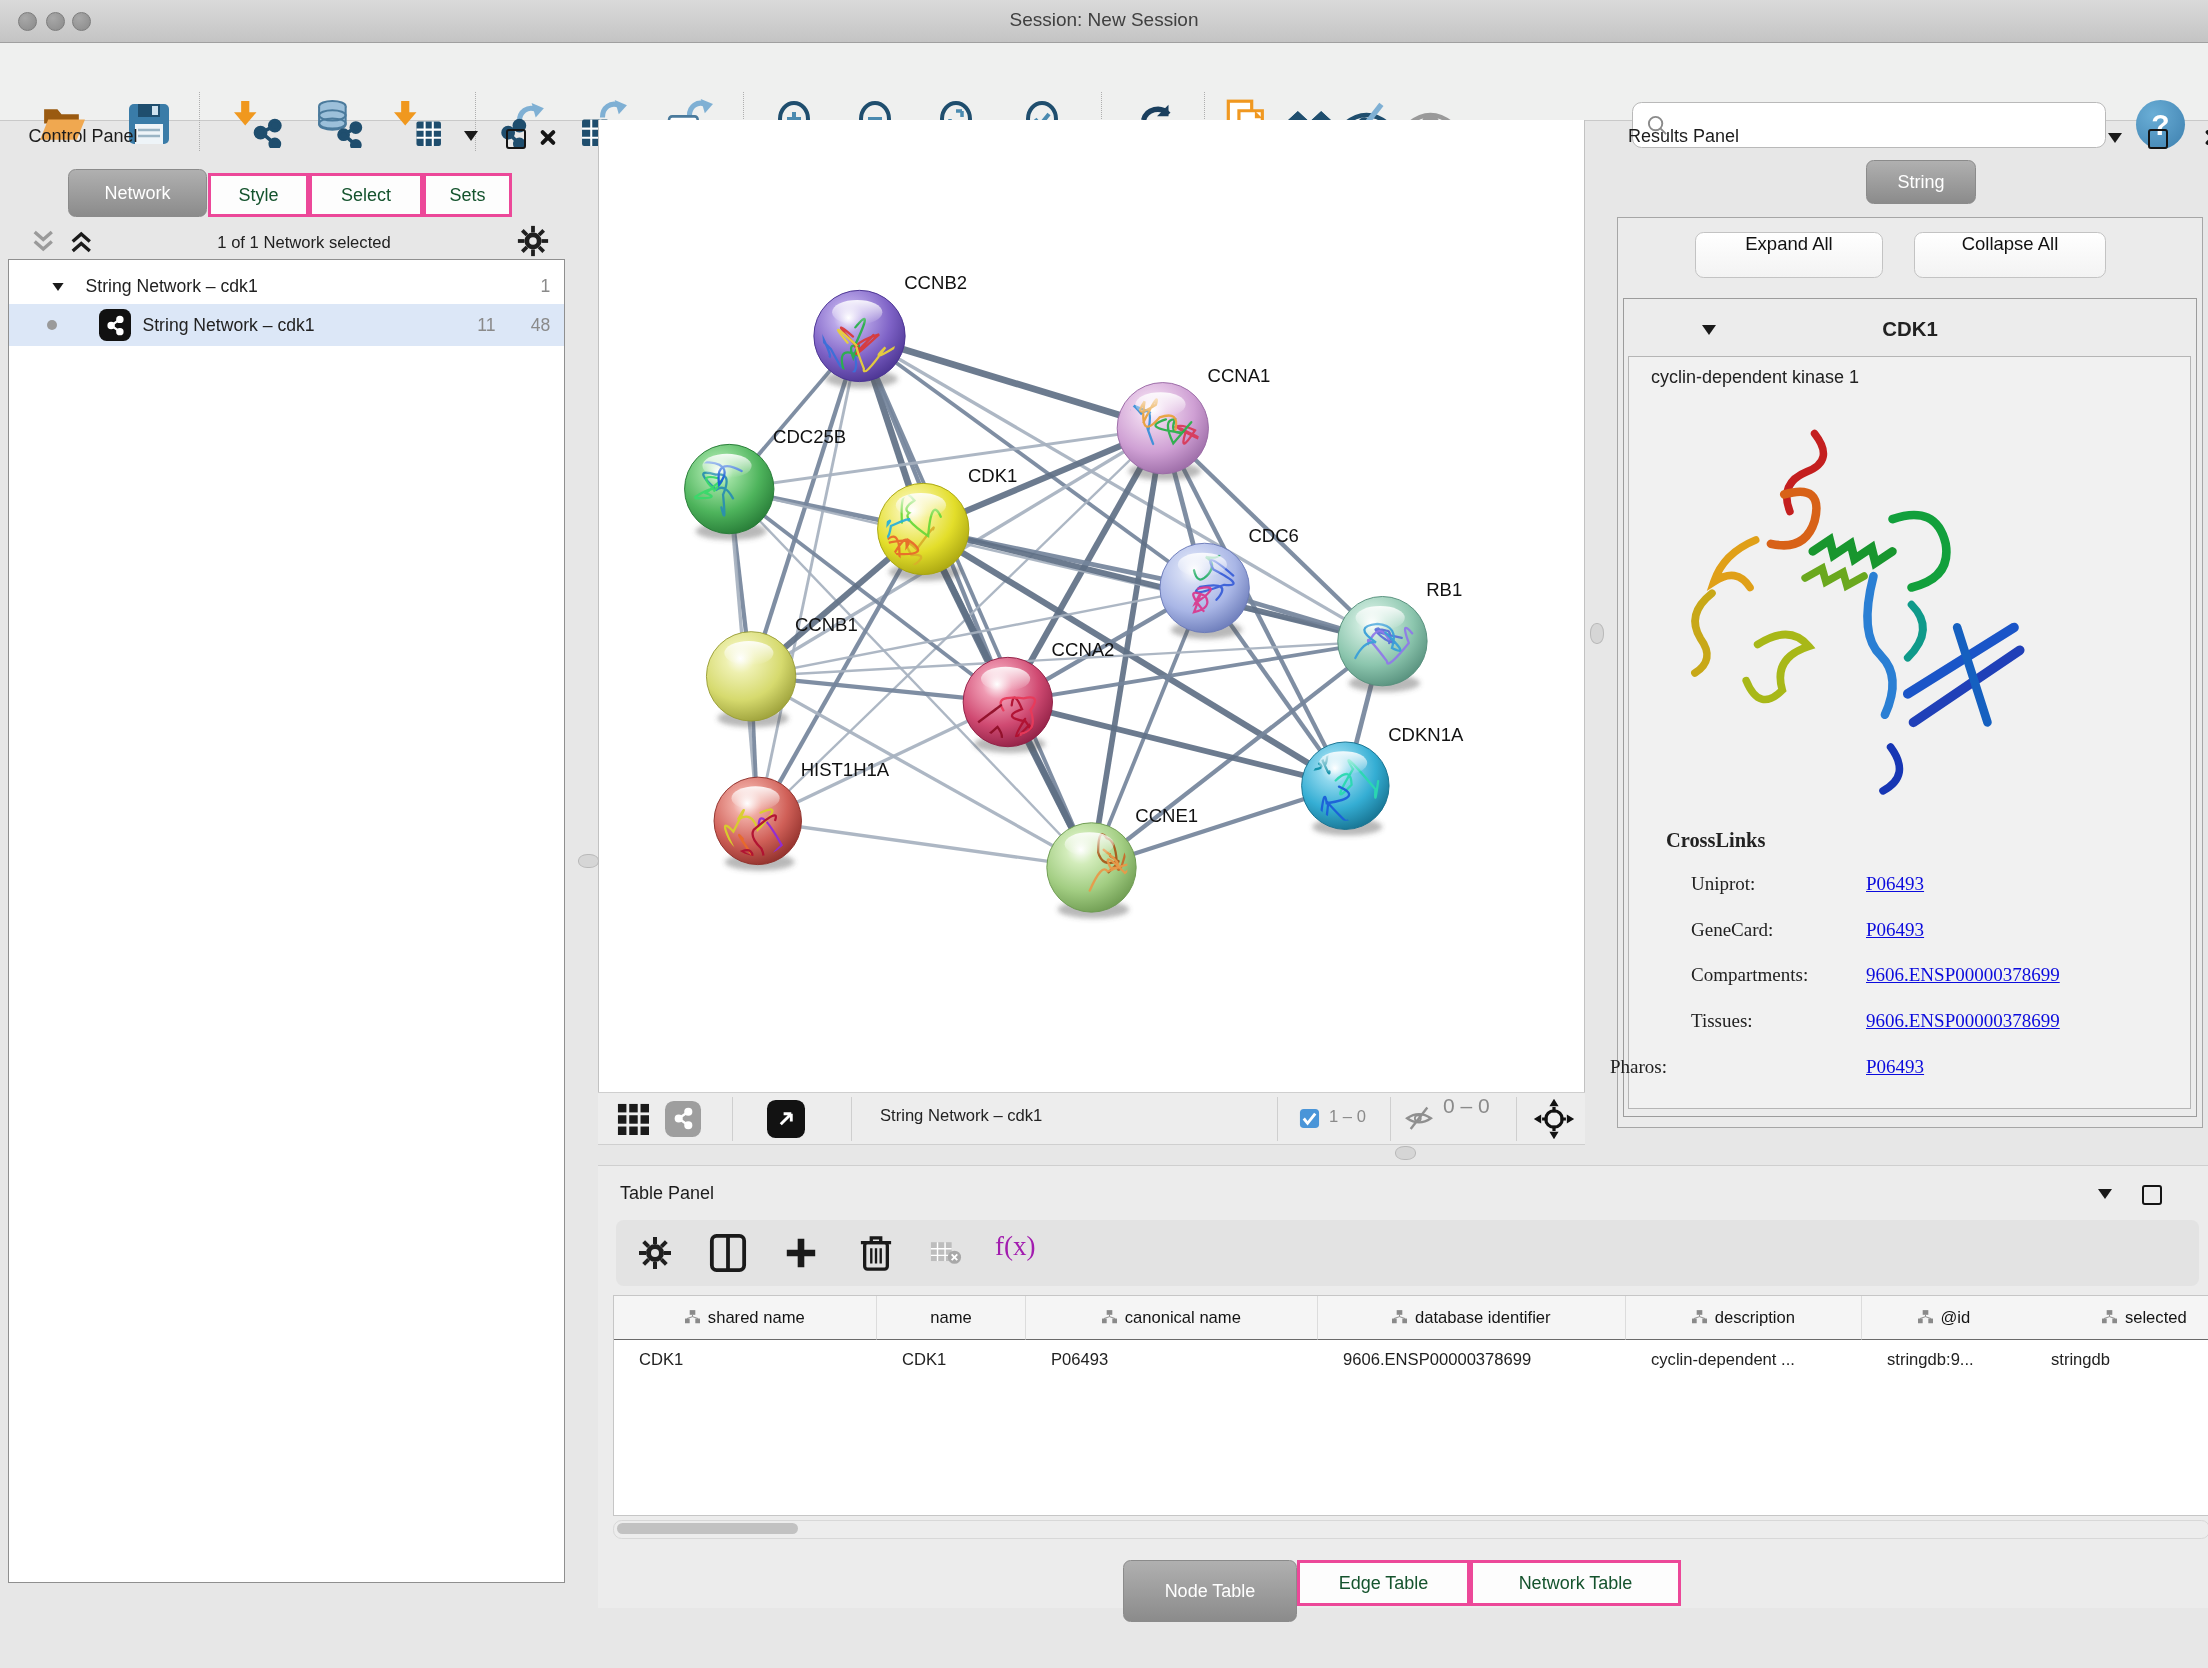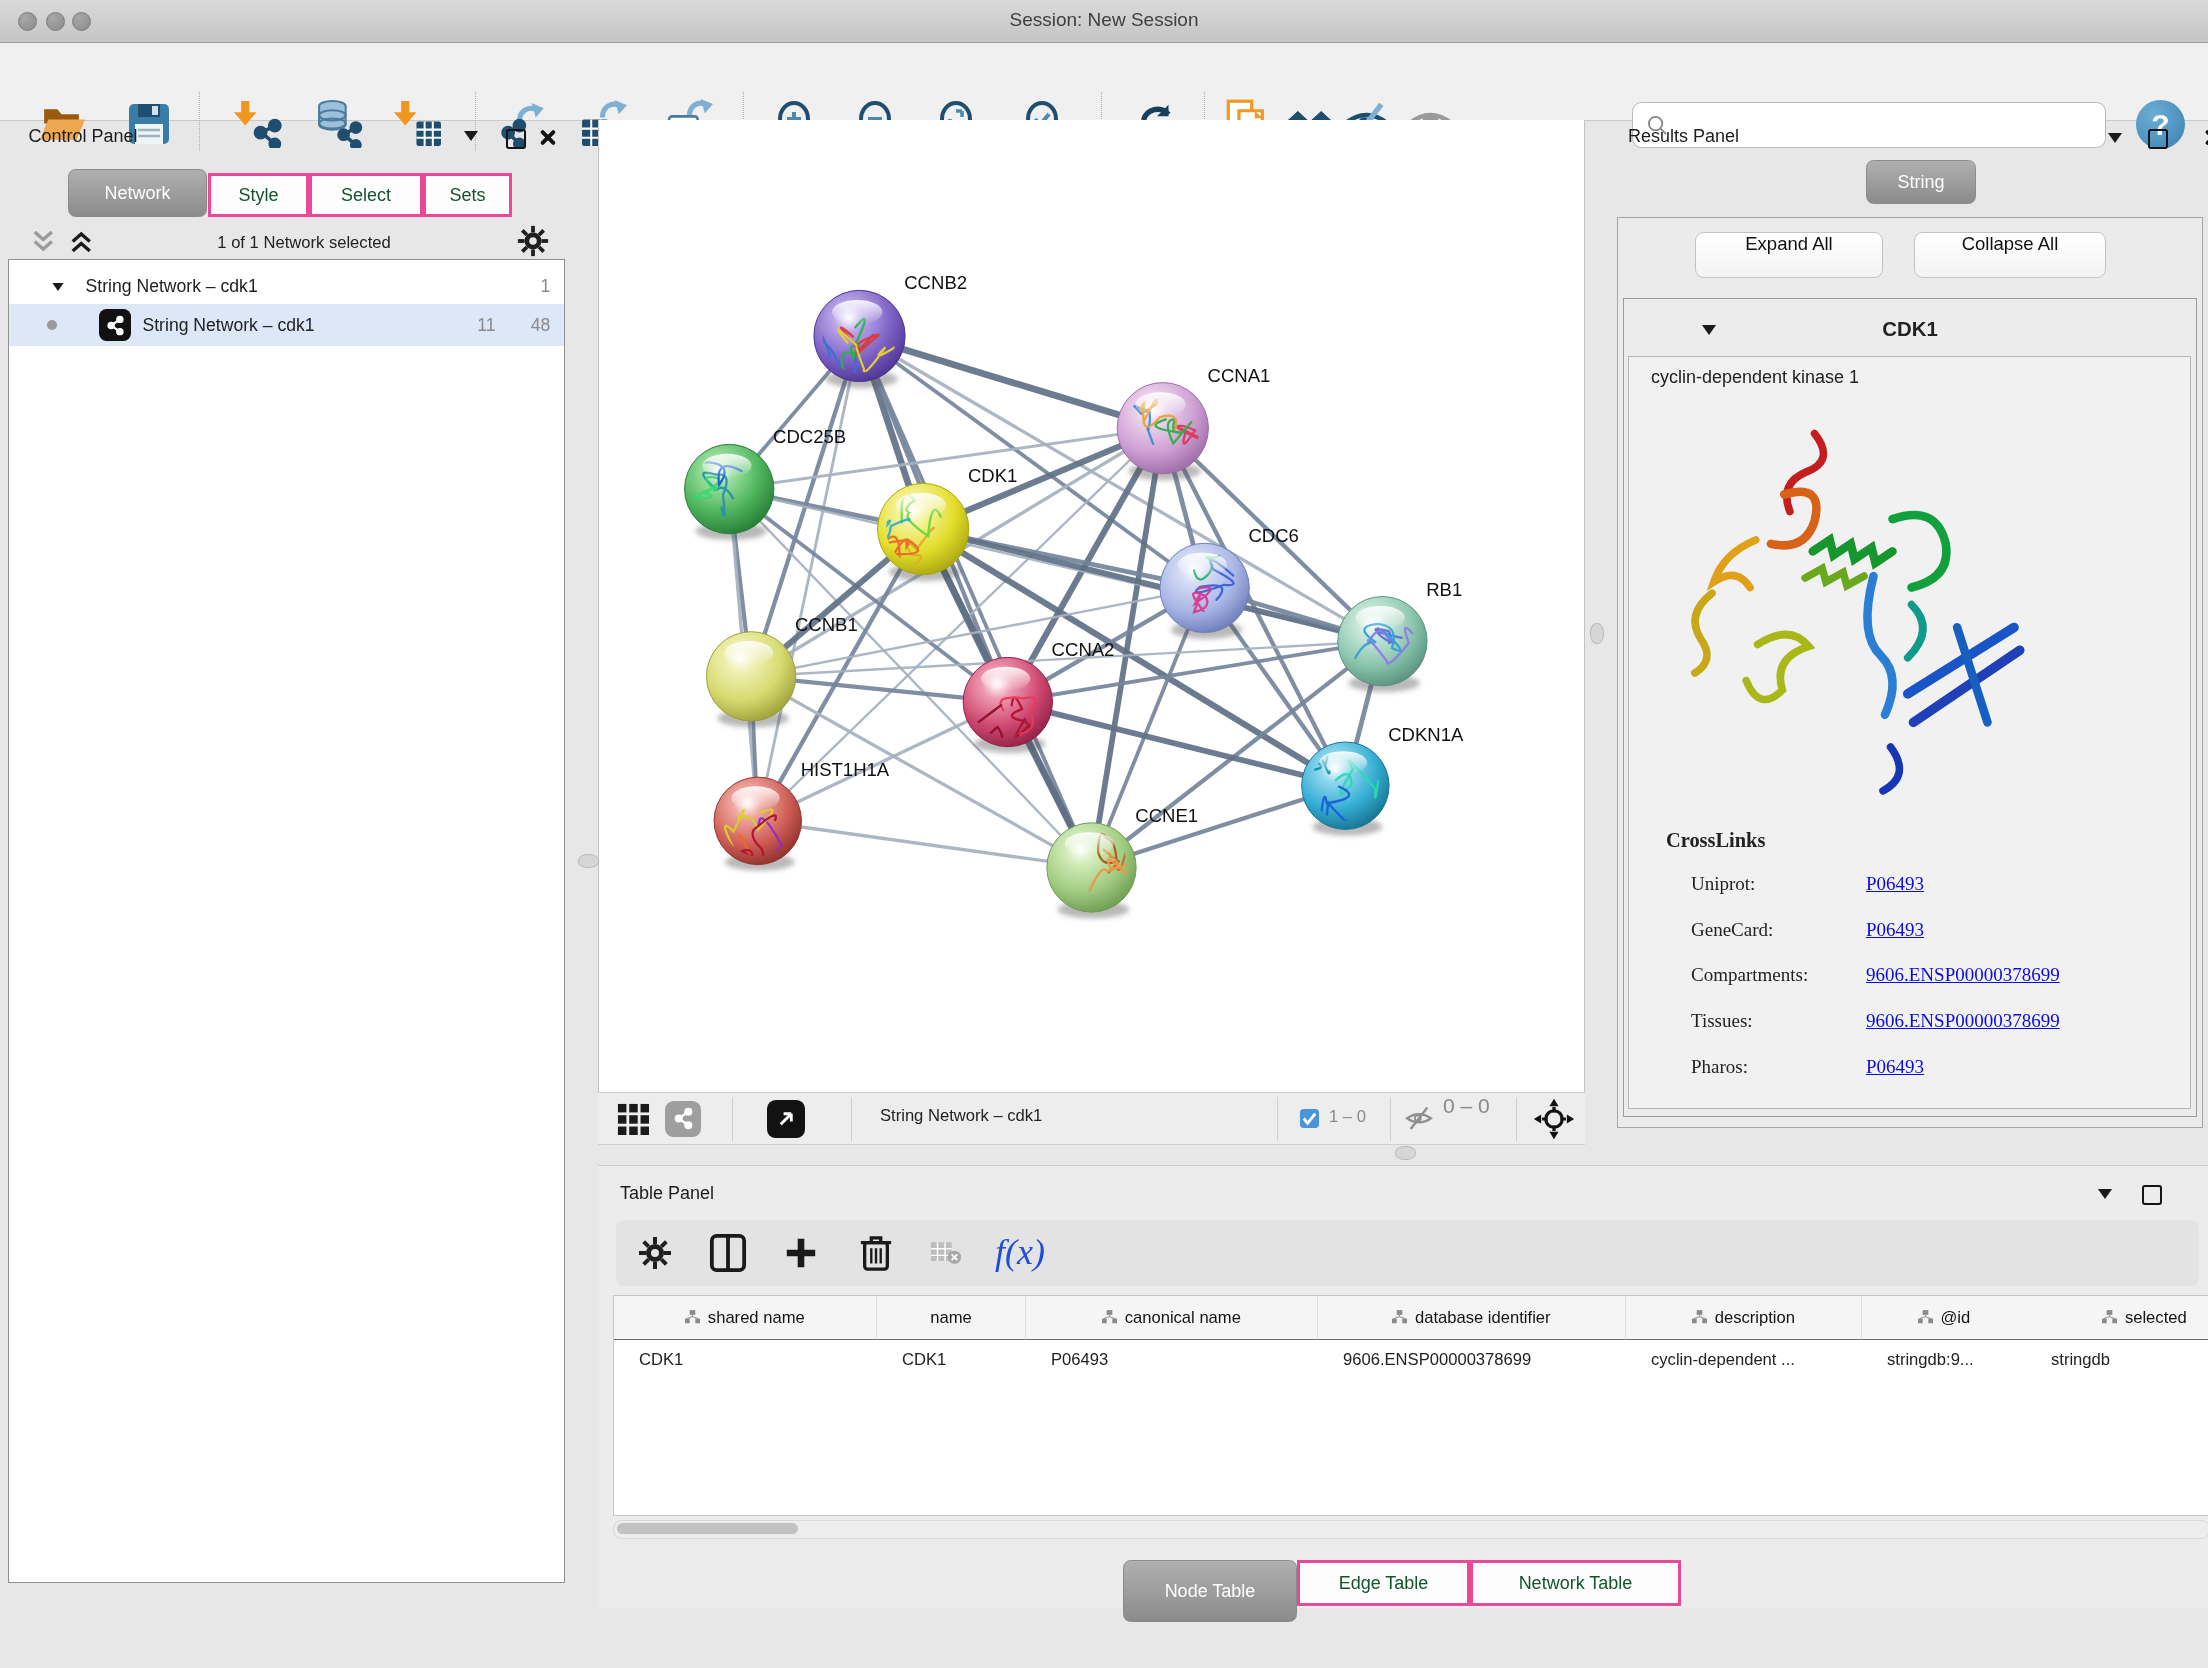--- a/index.html
+++ b/index.html
@@ -712,21 +712,21 @@
 
   <div class="abs serif" style="left:1666px;top:829px;font-size:20.4px;font-weight:bold">CrossLinks</div>
   <div class="abs serif cl-row" style="left:1691px;top:873px">Uniprot:</div>
   <a class="abs serif cl-row lnk" style="left:1866px;top:873px">P06493</a>
   <div class="abs serif cl-row" style="left:1691px;top:919px">GeneCard:</div>
   <a class="abs serif cl-row lnk" style="left:1866px;top:919px">P06493</a>
   <div class="abs serif cl-row" style="left:1691px;top:964px">Compartments:</div>
   <a class="abs serif cl-row lnk" style="left:1866px;top:964px">9606.ENSP00000378699</a>
   <div class="abs serif cl-row" style="left:1691px;top:1010px">Tissues:</div>
   <a class="abs serif cl-row lnk" style="left:1866px;top:1010px">9606.ENSP00000378699</a>
-  <div class="abs serif cl-row" style="left:1691px;top:1056px">Pharos:</div>
+  <div class="abs serif cl-row" style="left:1610px;top:1056px">Pharos:</div>
   <a class="abs serif cl-row lnk" style="left:1866px;top:1056px">P06493</a>
 
   
   <div class="abs" style="left:598px;top:1165px;width:1610px;height:442px;background:#ececec;border-top:1px solid #cfcfcf"></div>
   <div class="abs panel-title" style="left:620px;top:1183px">Table Panel</div>
   <div class="abs tri-down" style="left:2098px;top:1189px"></div>
   <div class="abs sq-icon" style="left:2142px;top:1185px"></div>
   
 
   <div class="abs tp-toolbar">
@@ -765,21 +765,21 @@
       </svg>
     </div>
     <div class="abs" style="left:314px;top:21px">
       <svg width="32" height="25" viewBox="0 0 34 26">
         <rect x="1" y="1" width="22" height="20" fill="#bdbdbd"></rect>
         <path d="M1 8h22M1 15h22M8 1v20M16 1v20" stroke="#fff" stroke-width="1.5"></path>
         <circle cx="26" cy="17" r="7" fill="#a8a8a8"></circle>
         <path d="M23 14l6 6M29 14l-6 6" stroke="#fff" stroke-width="2"></path>
       </svg>
     </div>
-    <div class="abs" style="left:379px;top:11.4px;font-family:'Liberation Serif',serif;font-style:italic;font-size:36px;color:#1d4ed8">f(x)</div>
+    <div class="abs" style="left:379px;top:11.4px;font-family:'Liberation Serif',serif;font-size:27px;color:#a21caf">f(x)</div>
   </div>
 
   <div class="abs tbl">
 
     <div class="tbl-head" style="left:0;width:263px">
       <svg width="15" height="14.3" viewBox="0 0 16 15">
           <g fill="#8a8a8a">
             <rect x="5" y="0" width="6" height="5"></rect>
             <rect x="0" y="9" width="5" height="5"></rect>
             <rect x="11" y="9" width="5" height="5"></rect>

